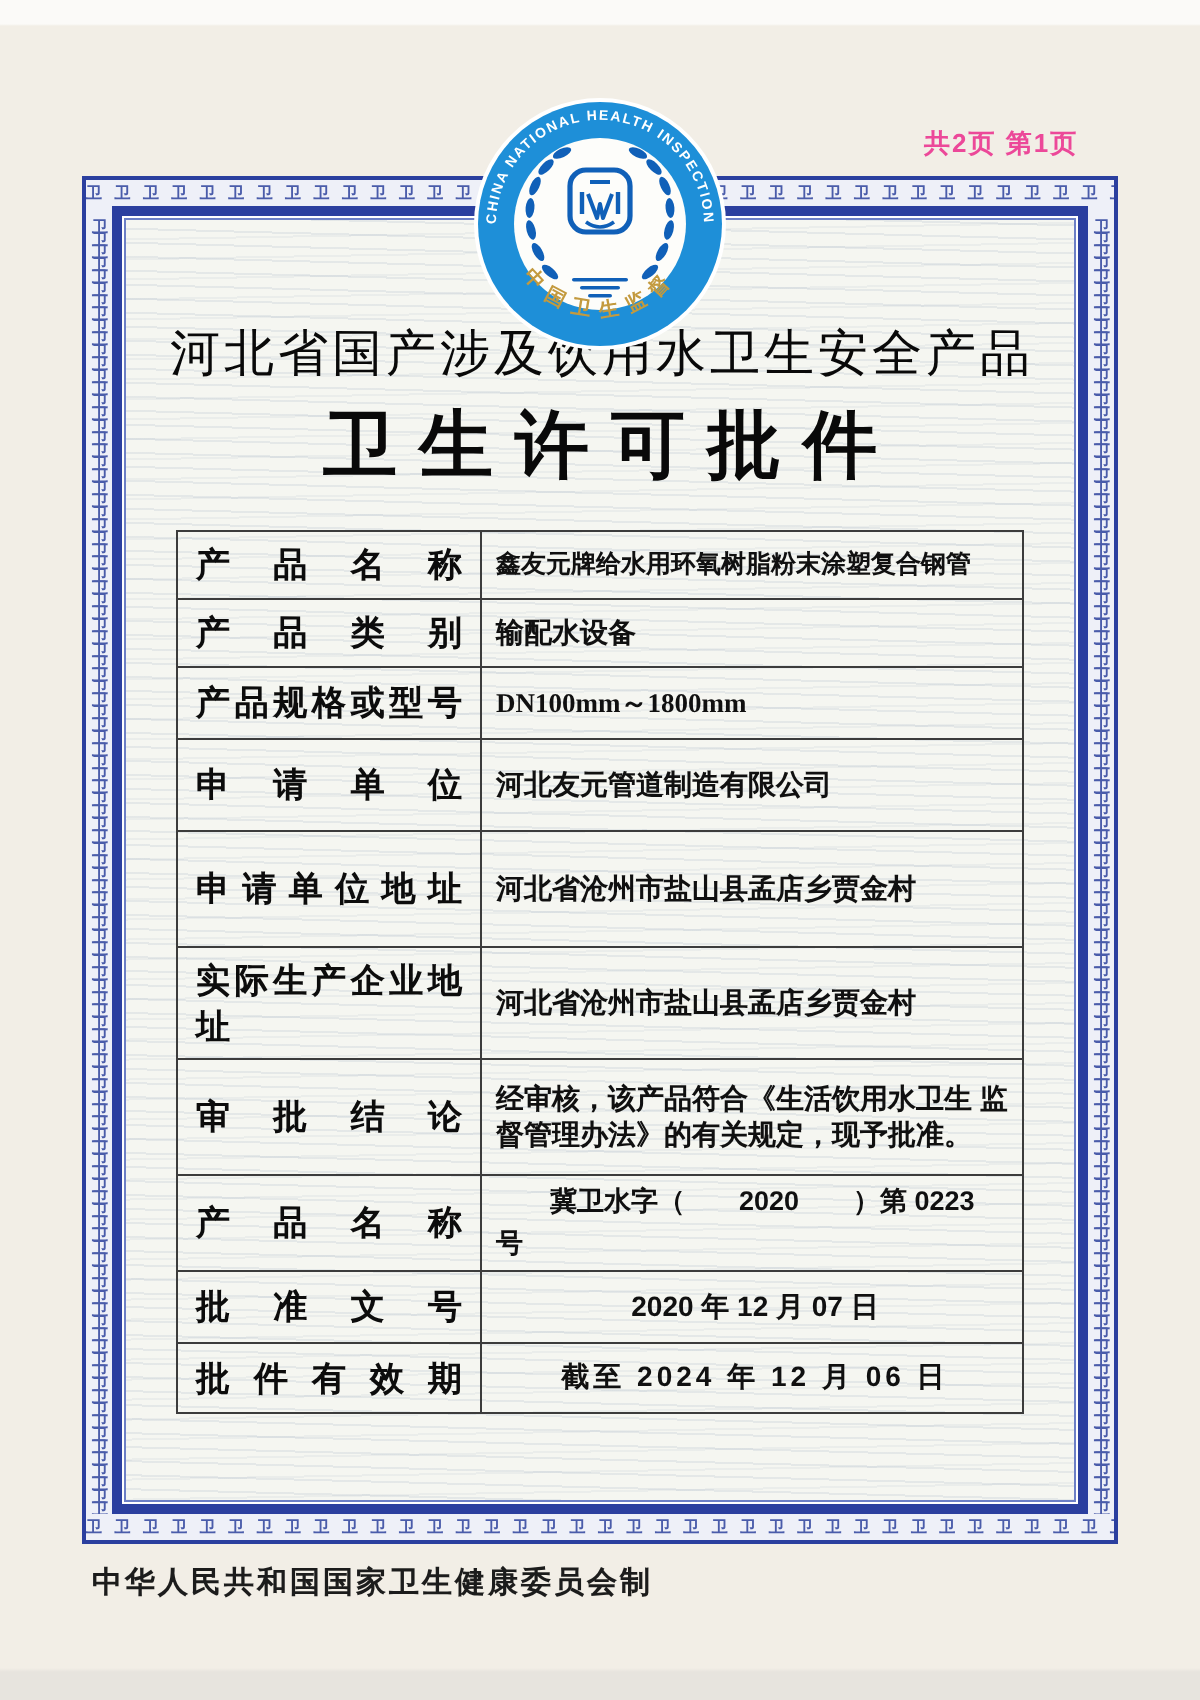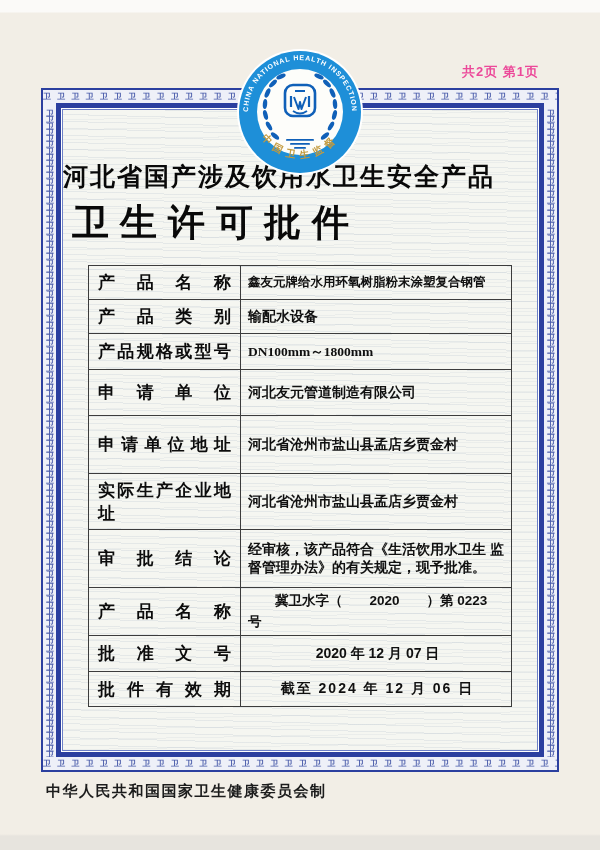--- a/index.html
+++ b/index.html
@@ -52,26 +52,26 @@
     border:5px solid var(--frame);
     box-shadow:inset 0 0 0 1px #ffffff, inset 0 0 0 2px var(--frame-light);
     background-color:#f5f6f1;
     background-image:
       repeating-linear-gradient(1.5deg, rgba(140,158,182,0.16) 0px, rgba(140,158,182,0.16) 1px, transparent 1px, transparent 7px),
       repeating-linear-gradient(-1deg, rgba(140,158,182,0.10) 0px, rgba(140,158,182,0.10) 1px, transparent 1px, transparent 10px);
   }
 
   
   .title-1{
-    margin-top:52px; text-align:left;
-    font-size:25px; font-weight:bold; letter-spacing:2px; color:#090909;
+    margin-top:52px; text-align:center;
+    font-size:25px; font-weight:normal; letter-spacing:2px; color:#090909;
     text-indent:2px;
   }
   .title-2{
-    margin-top:5px; 
+    margin-top:5px; text-align:center;
     font-size:37px; font-weight:bold; letter-spacing:11px; color:#090909;
     text-indent:11px;
   }
 
   
   table.cert{
     width:424px; margin:17px auto 0 auto;
     border-collapse:collapse; table-layout:fixed;
   }
   table.cert td{

